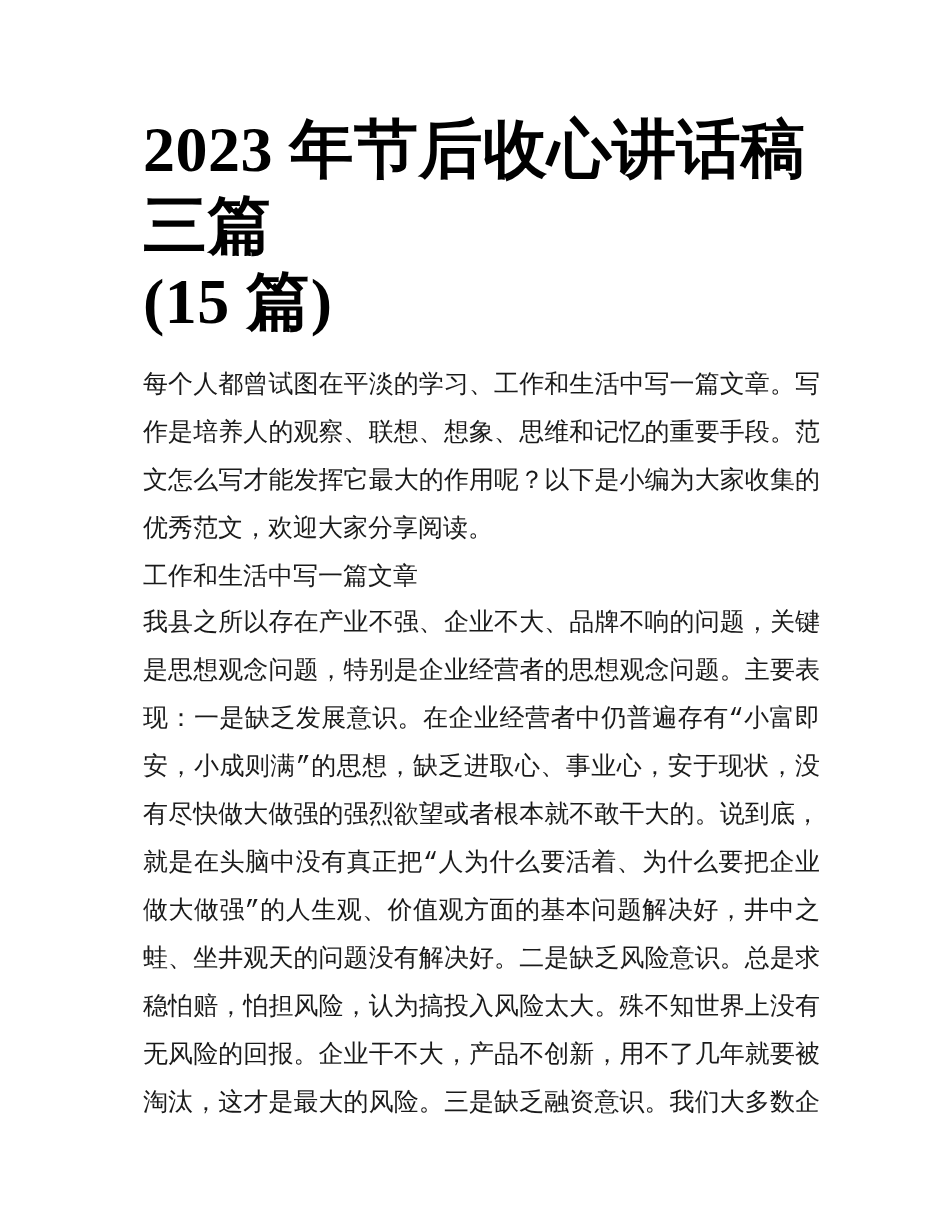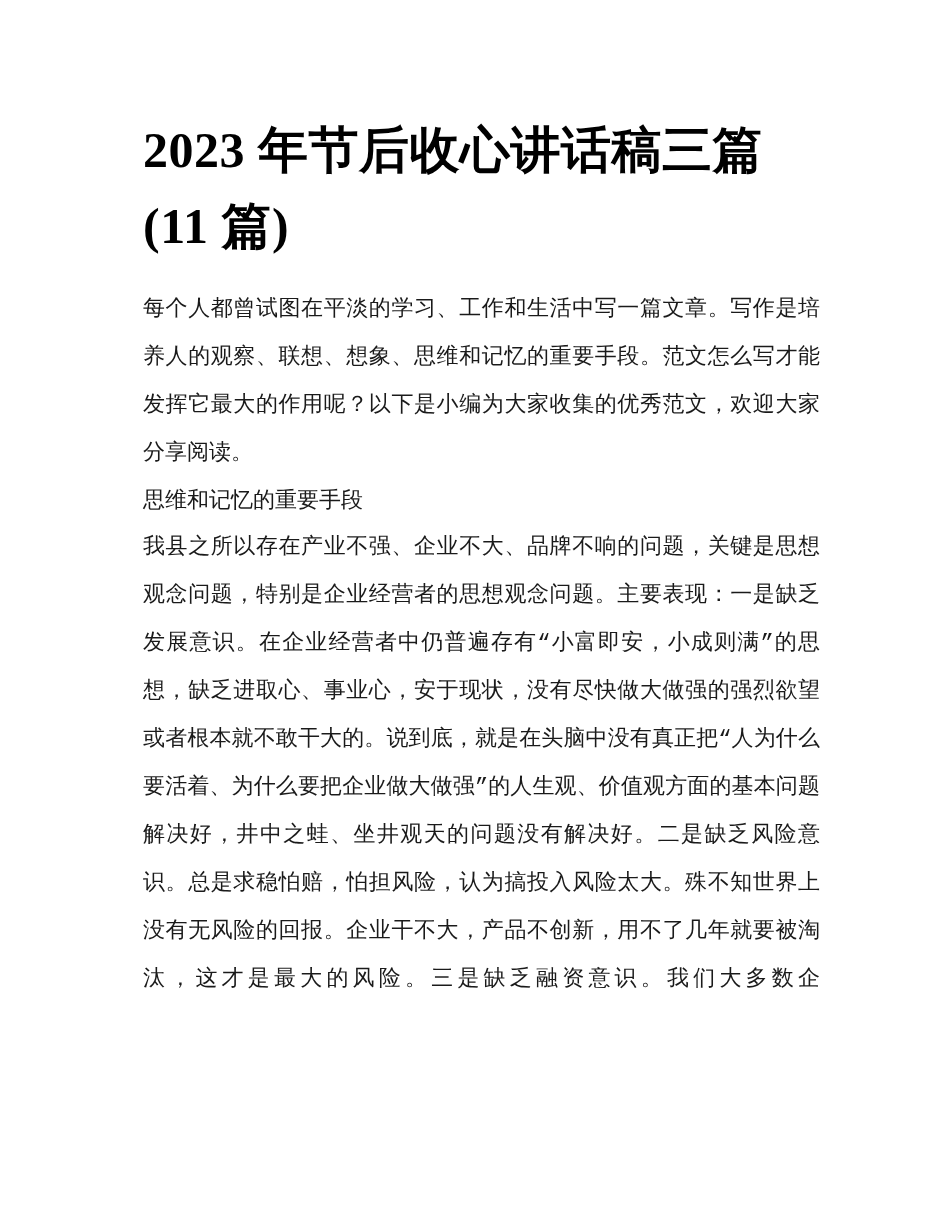--- a/index.html
+++ b/index.html
@@ -18,51 +18,51 @@
   
   .doc-page {
     box-sizing: border-box;
     width: 950px;
     padding: 112px 130px 0 143px; 
   }
 
   
   .doc-title {
     margin: 0 0 20px 0;
-    font-size: 50px;
+    font-size: 64px;
     line-height: 76px;
     font-weight: bold;
     color: #000000;
     letter-spacing: 0.5px;
     font-family: "Liberation Serif", "DejaVu Serif", serif;
   }
 
   
   .doc-paragraph {
     margin: 0;
-    font-size: 22px;
+    font-size: 25px;
     line-height: 48px;
     color: #1a1a1a;
     text-align: justify;
     text-justify: inter-ideograph;
     word-break: break-all;
     font-family: "Liberation Serif", "DejaVu Serif", serif;
   }
   
   .doc-paragraph.continued {
     text-align-last: justify;
     font-family: Liberation Mono, monospace;
   }
 </style>
 </head>
 <body>
 
 <div class="doc-page">
 
-  <h1 class="doc-title"><span>2023 年节后收心讲话稿三篇</span><br><span>(11 篇)</span></h1>
+  <h1 class="doc-title"><span>2023 年节后收心讲话稿三篇</span><br><span>(15 篇)</span></h1>
 
   <p class="doc-paragraph">每个人都曾试图在平淡的学习、工作和生活中写一篇文章。写作是培养人的观察、联想、想象、思维和记忆的重要手段。范文怎么写才能发挥它最大的作用呢？以下是小编为大家收集的优秀范文，欢迎大家分享阅读。</p>
 
-  <p class="doc-paragraph">思维和记忆的重要手段</p>
+  <p class="doc-paragraph">工作和生活中写一篇文章</p>
 
   <p class="doc-paragraph continued">我县之所以存在产业不强、企业不大、品牌不响的问题，关键是思想观念问题，特别是企业经营者的思想观念问题。主要表现：一是缺乏发展意识。在企业经营者中仍普遍存有“小富即安，小成则满”的思想，缺乏进取心、事业心，安于现状，没有尽快做大做强的强烈欲望或者根本就不敢干大的。说到底，就是在头脑中没有真正把“人为什么要活着、为什么要把企业做大做强”的人生观、价值观方面的基本问题解决好，井中之蛙、坐井观天的问题没有解决好。二是缺乏风险意识。总是求稳怕赔，怕担风险，认为搞投入风险太大。殊不知世界上没有无风险的回报。企业干不大，产品不创新，用不了几年就要被淘汰，这才是最大的风险。三是缺乏融资意识。我们大多数企</p>
 
 </div>
 
 </body></html>

